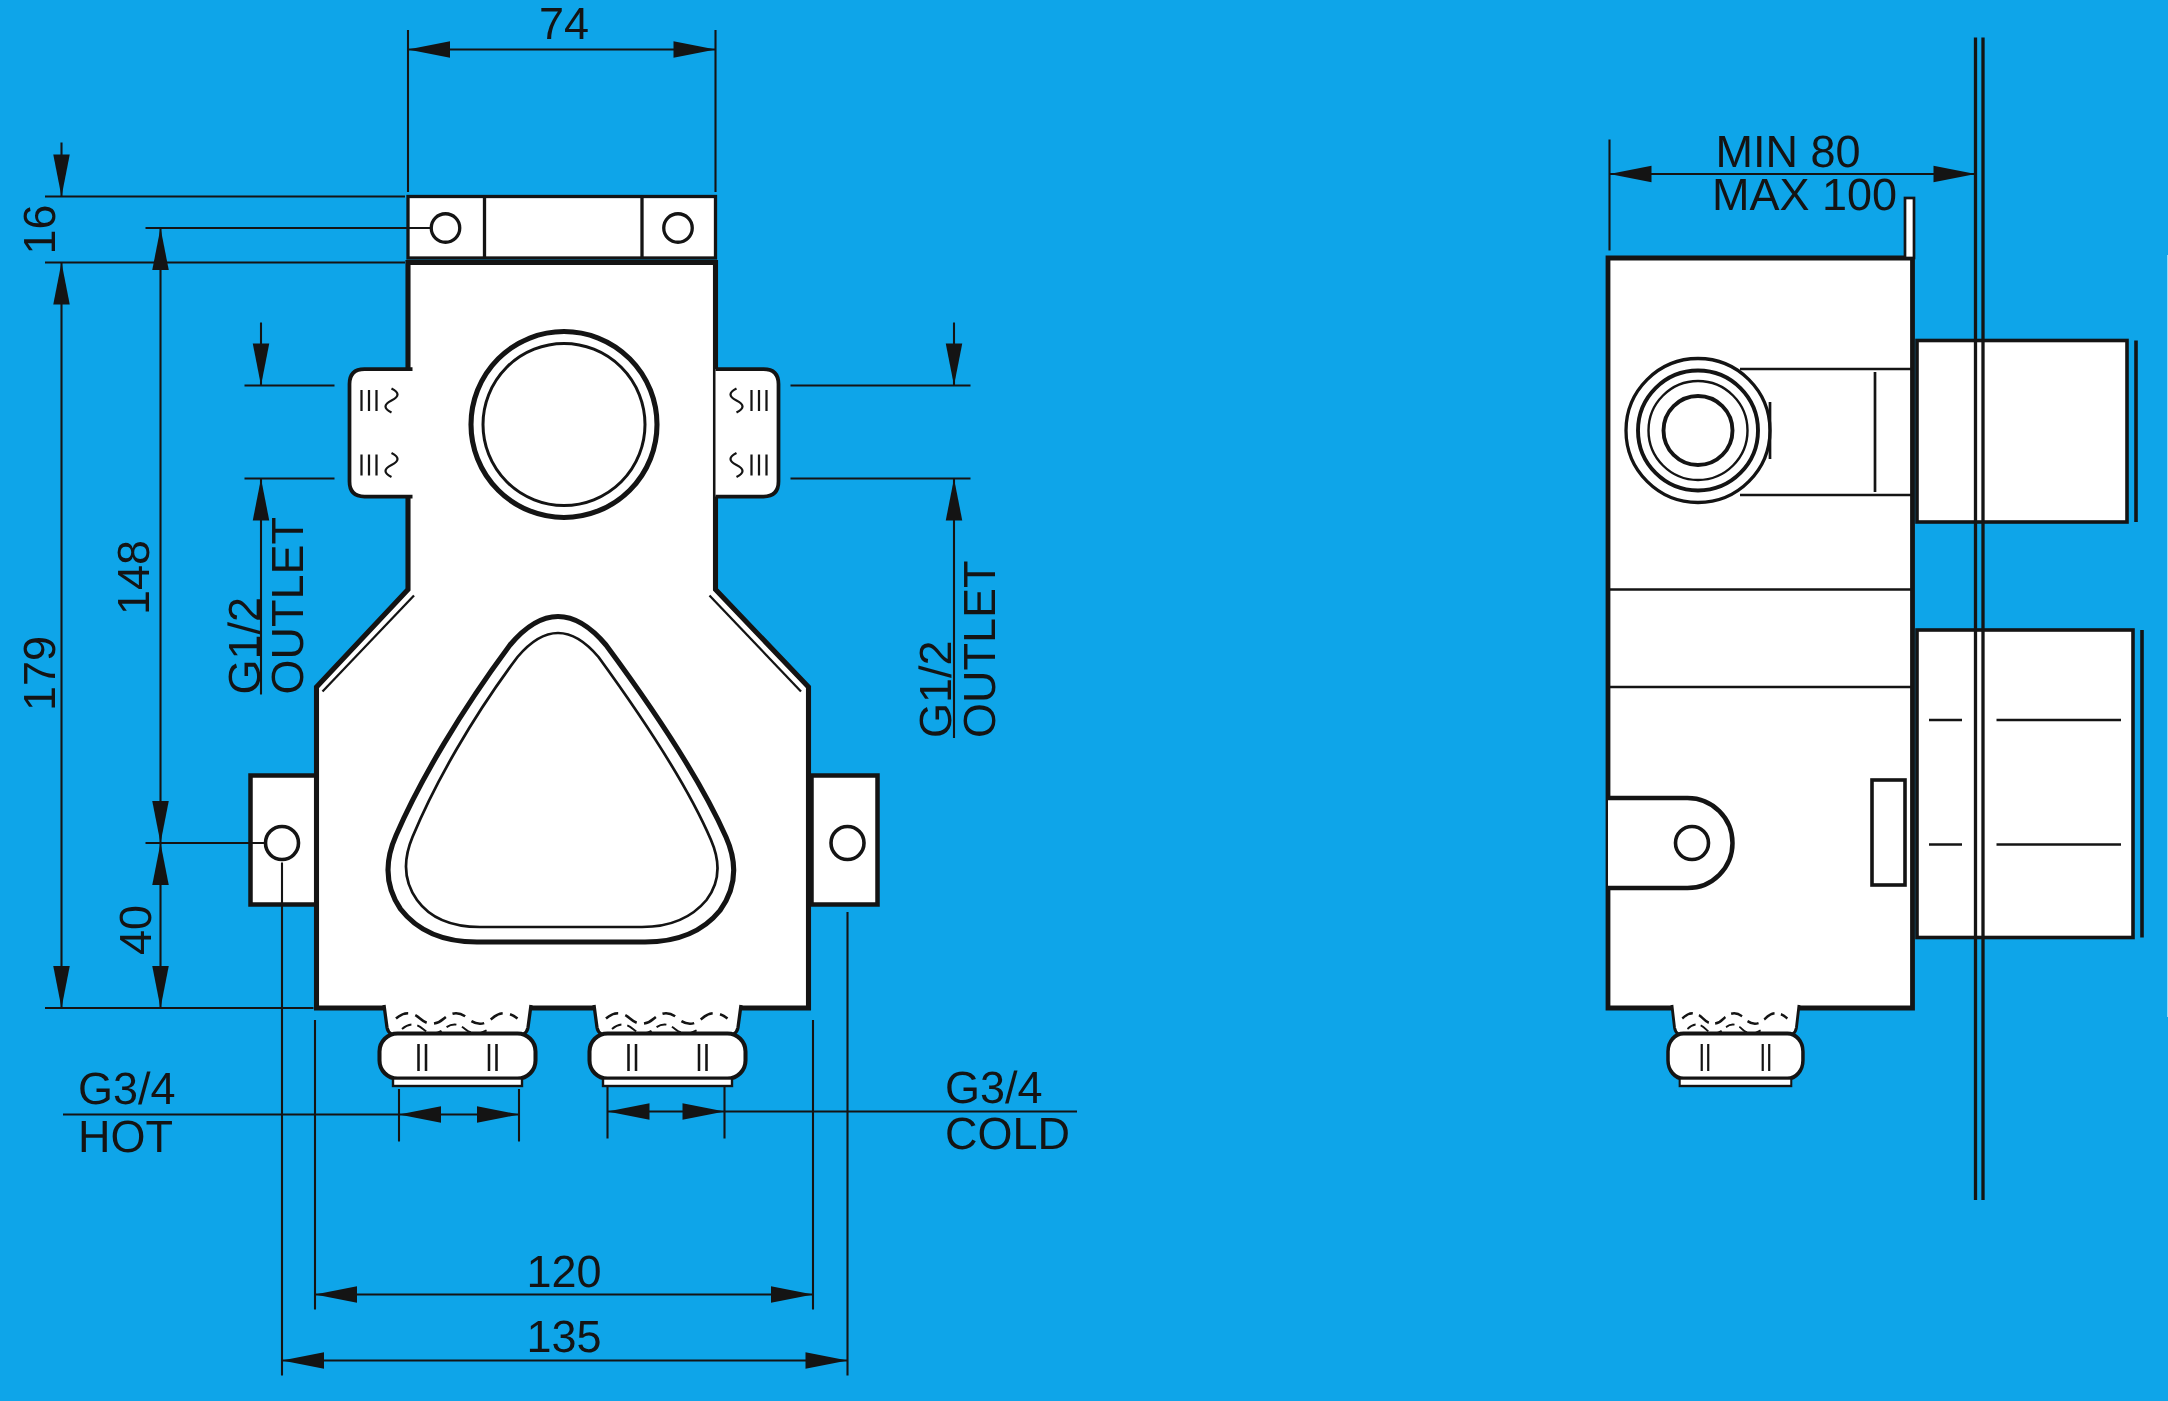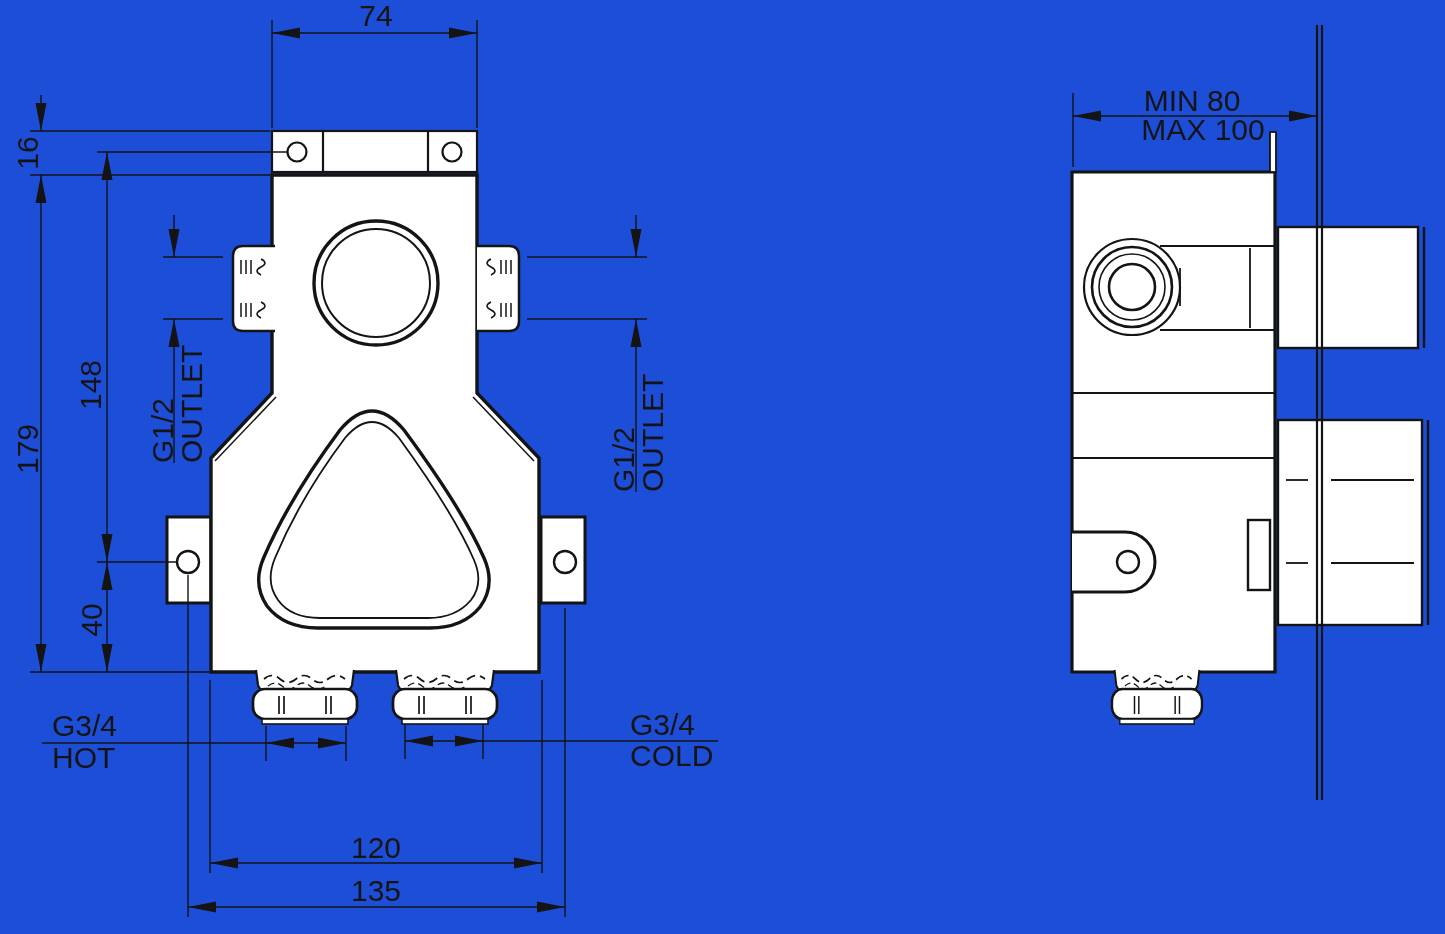--- a/index.html
+++ b/index.html
@@ -1,16 +1,16 @@
 <!DOCTYPE html>
 <html><head>
 <meta charset="utf-8">
 <style>
   html,body{margin:0;padding:0;background:#ffffff;}
-  .stage{position:relative;width:1445px;height:934px;background:#1d4ed8;overflow:hidden;}
+  .stage{position:relative;width:1445px;height:934px;background:#0ea5e9;overflow:hidden;}
   svg{display:block;}
   text{font-family:"Liberation Sans","DejaVu Sans",sans-serif;font-size:30px;fill:#141414;}
 </style>
 </head>
 <body>
 
 <div class="stage">
 <svg width="1445" height="934" viewBox="0 0 1445 934">
 
   <defs>

